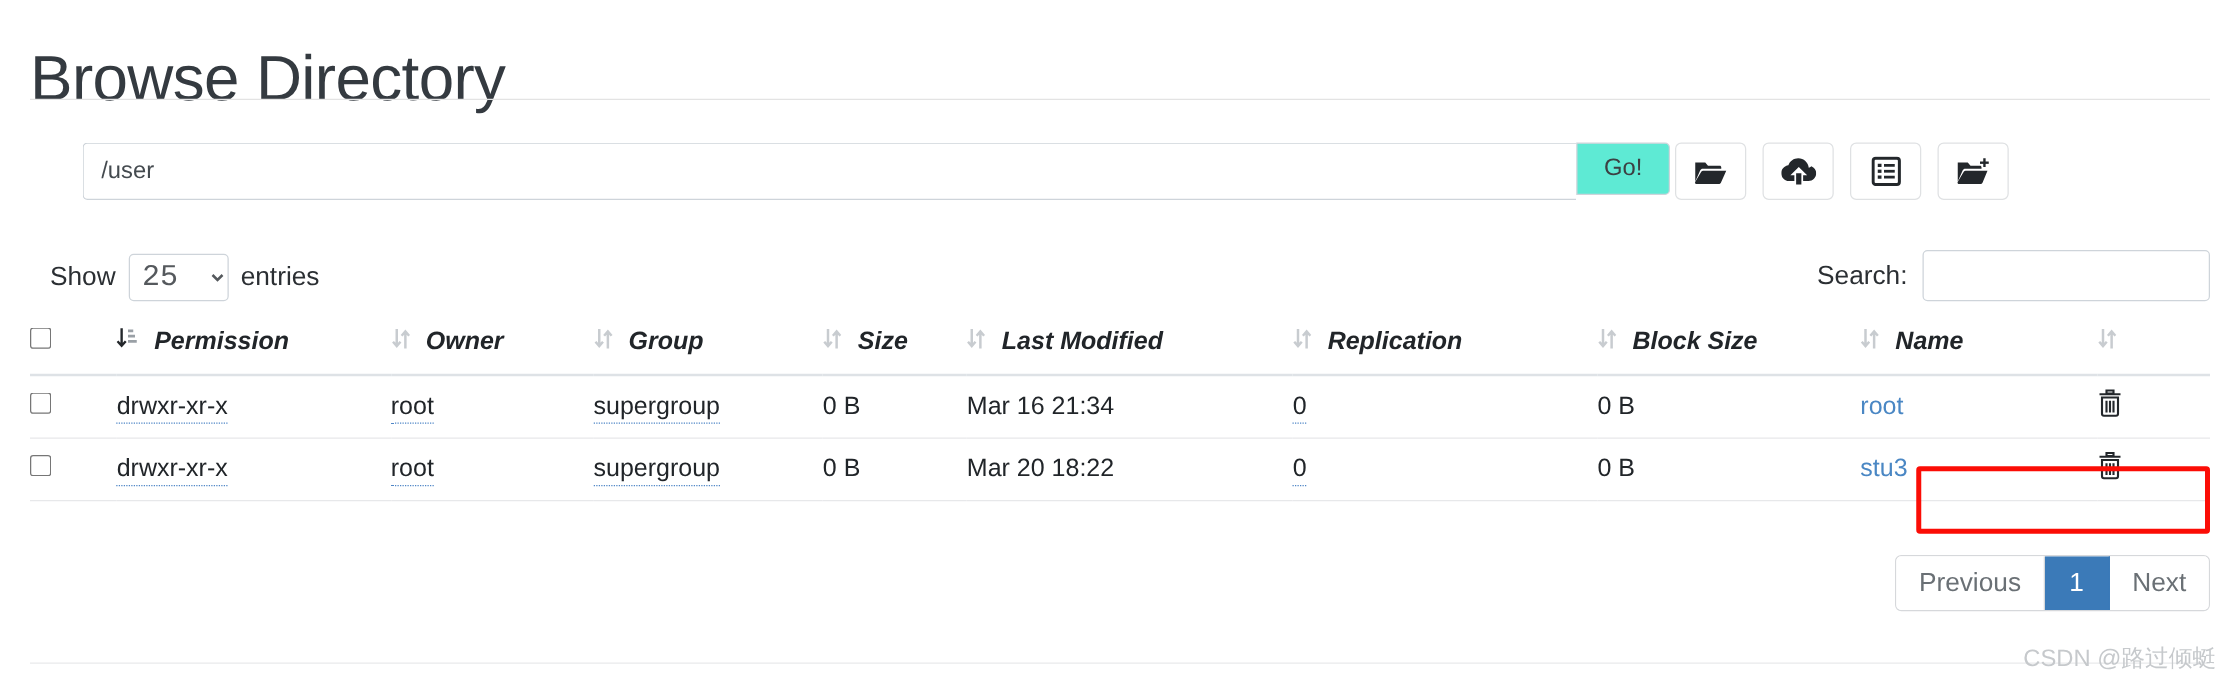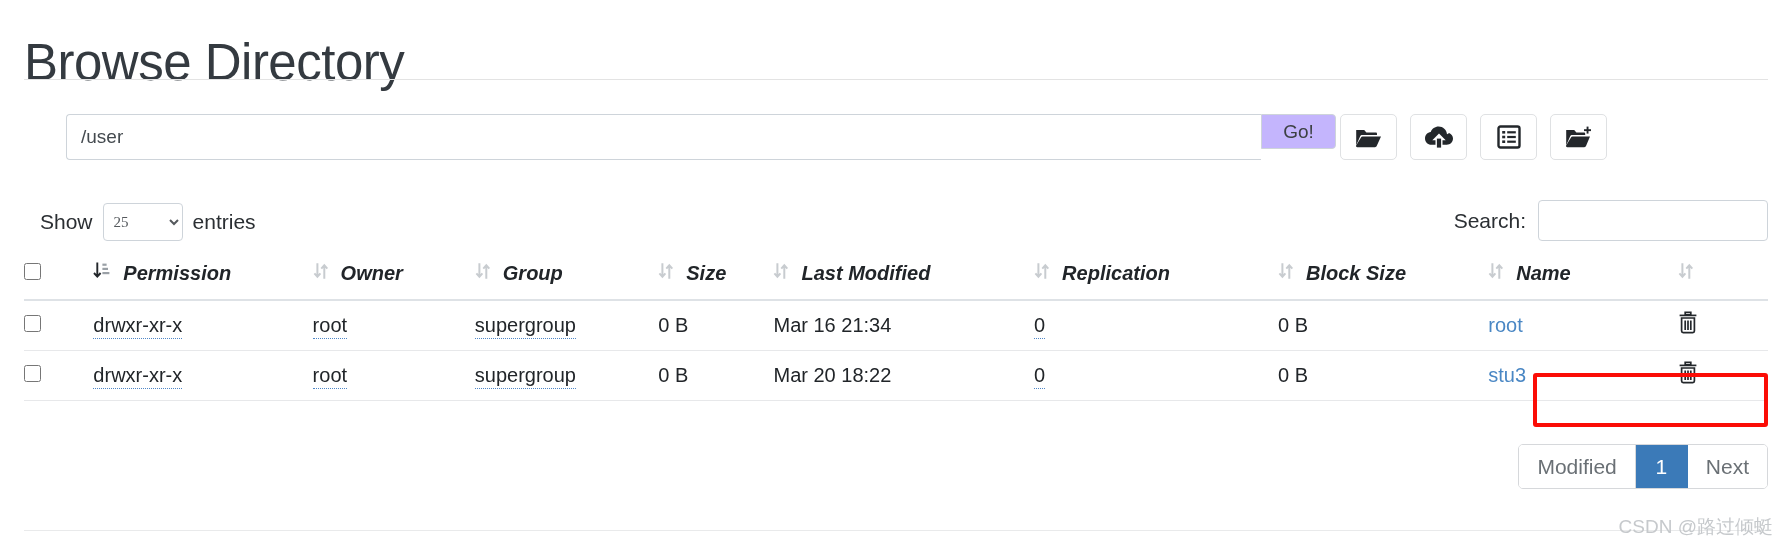--- a/index.html
+++ b/index.html
@@ -63,24 +63,24 @@
     border-radius: 4px 0 0 4px;
     padding: 0 14px;
     font-size: 19px;
     font-family: "Liberation Sans", sans-serif;
     color: #444a4f;
     background: #fff;
     outline: none;
   }
   .go-btn {
     width: 75px;
-    height: 35px;
+    height: 42px;
     border: 1px solid #ced4da;
     border-radius: 0 4px 4px 0;
-    background: #c4b5fd;
+    background: #5eead4;
     font-size: 19px;
     font-family: "Liberation Sans", sans-serif;
     color: #3c4043;
     cursor: pointer;
     padding: 0;
   }
 
   .icon-btn-group {
     position: absolute;
     left: 1340px;
@@ -110,22 +110,22 @@
     display: flex;
     align-items: center;
     font-size: 21px;
     color: #2b2f33;
     white-space: nowrap;
   }
   .length-select {
     margin: 0 10px;
     height: 38px;
     width: 80px;
-    font-size: 15px;
-    font-family: Liberation Serif, serif;
+    font-size: 24px;
+    font-family: Liberation Mono, monospace;
     color: #55595d;
     border: 1px solid #ced4da;
     border-radius: 4px;
     background: #fff;
     padding: 0 6px;
     cursor: pointer;
   }
 
   .search-ctrl {
     position: absolute;
@@ -558,21 +558,21 @@
           </button>
         </td>
       </tr>
     </tbody>
   </table>
 
   <div class="annot-box"></div>
 
 
   <div class="pagination">
-    <button class="pg-btn">Modified</button>
+    <button class="pg-btn">Previous</button>
     <button class="pg-btn num active">1</button>
     <button class="pg-btn">Next</button>
   </div>
 
   <div class="bottom-rule"></div>
   <div class="watermark">CSDN @路过倾蜓</div>
 
 </div>
 
 </body></html>

